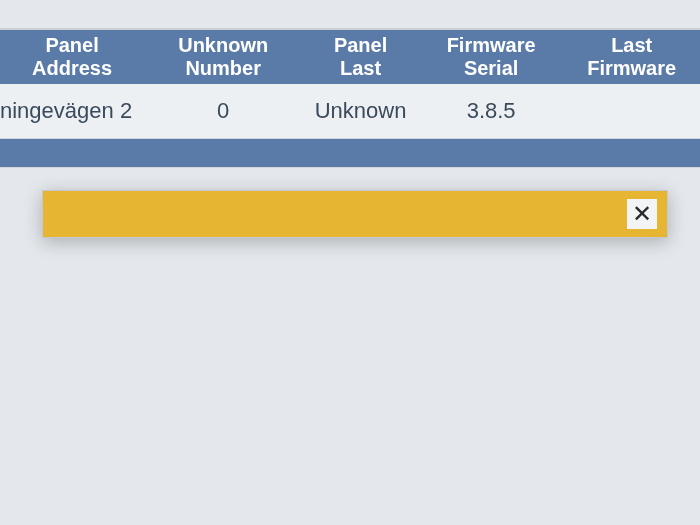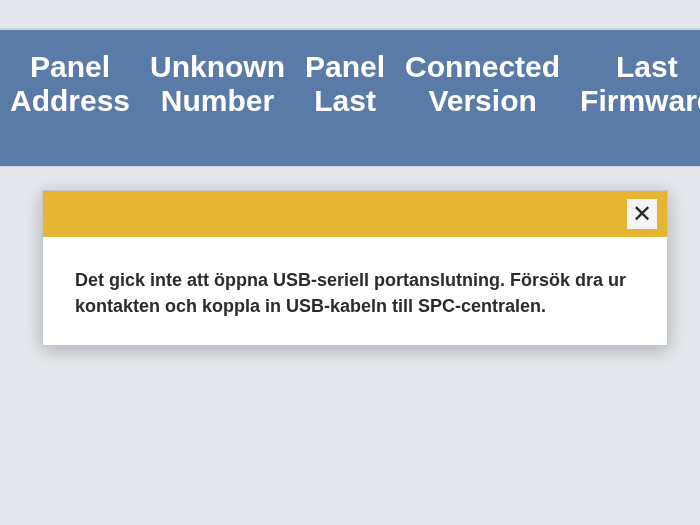--- a/index.html
+++ b/index.html
@@ -25,23 +25,23 @@
   }
   table.grid {
     width: 100%;
     border-collapse: collapse;
     font-size: 22px;
   }
   table.grid thead th {
     background: #5a7ba8;
     color: #fff;
     font-weight: bold;
-    padding: 20px 10px;
+    padding: 4px 10px;
     text-align: center;
-    font-size: 30px;
+    font-size: 20px;
     border: none;
   }
   table.grid tbody td {
     background: #edf0f3;
     color: #3a4a5c;
     padding: 14px 10px;
     text-align: center;
     font-size: 22px;
     border-bottom: 1px solid #d2d7de;
   }
@@ -115,32 +115,38 @@
 
 <div class="app">
   <div class="topline"></div>
 
   <table class="grid">
     <thead>
       <tr>
         <th>Panel Address</th>
         <th>Unknown Number</th>
         <th>Panel Last</th>
-        <th>Connected Version</th>
+        <th>Firmware Serial</th>
         <th>Last Firmware</th>
       </tr>
     </thead>
     <tbody>
+      <tr>
+        <td>ningevägen 2</td>
+        <td>0</td>
+        <td>Unknown</td>
+        <td>3.8.5</td>
+        <td></td>
+      </tr>
       <tr class="sep-row">
         <td colspan="5"></td>
       </tr>
     </tbody>
   </table>
 
   <div class="dialog">
     <div class="dialog-titlebar">
       <div class="dialog-close">
         <span>✕</span>
       </div>
     </div>
-    <div class="dialog-body">Det gick inte att öppna USB-seriell portanslutning. Försök dra ur kontakten och koppla in USB-kabeln till SPC-centralen.</div>
   </div>
 </div>
 
 </body></html>

